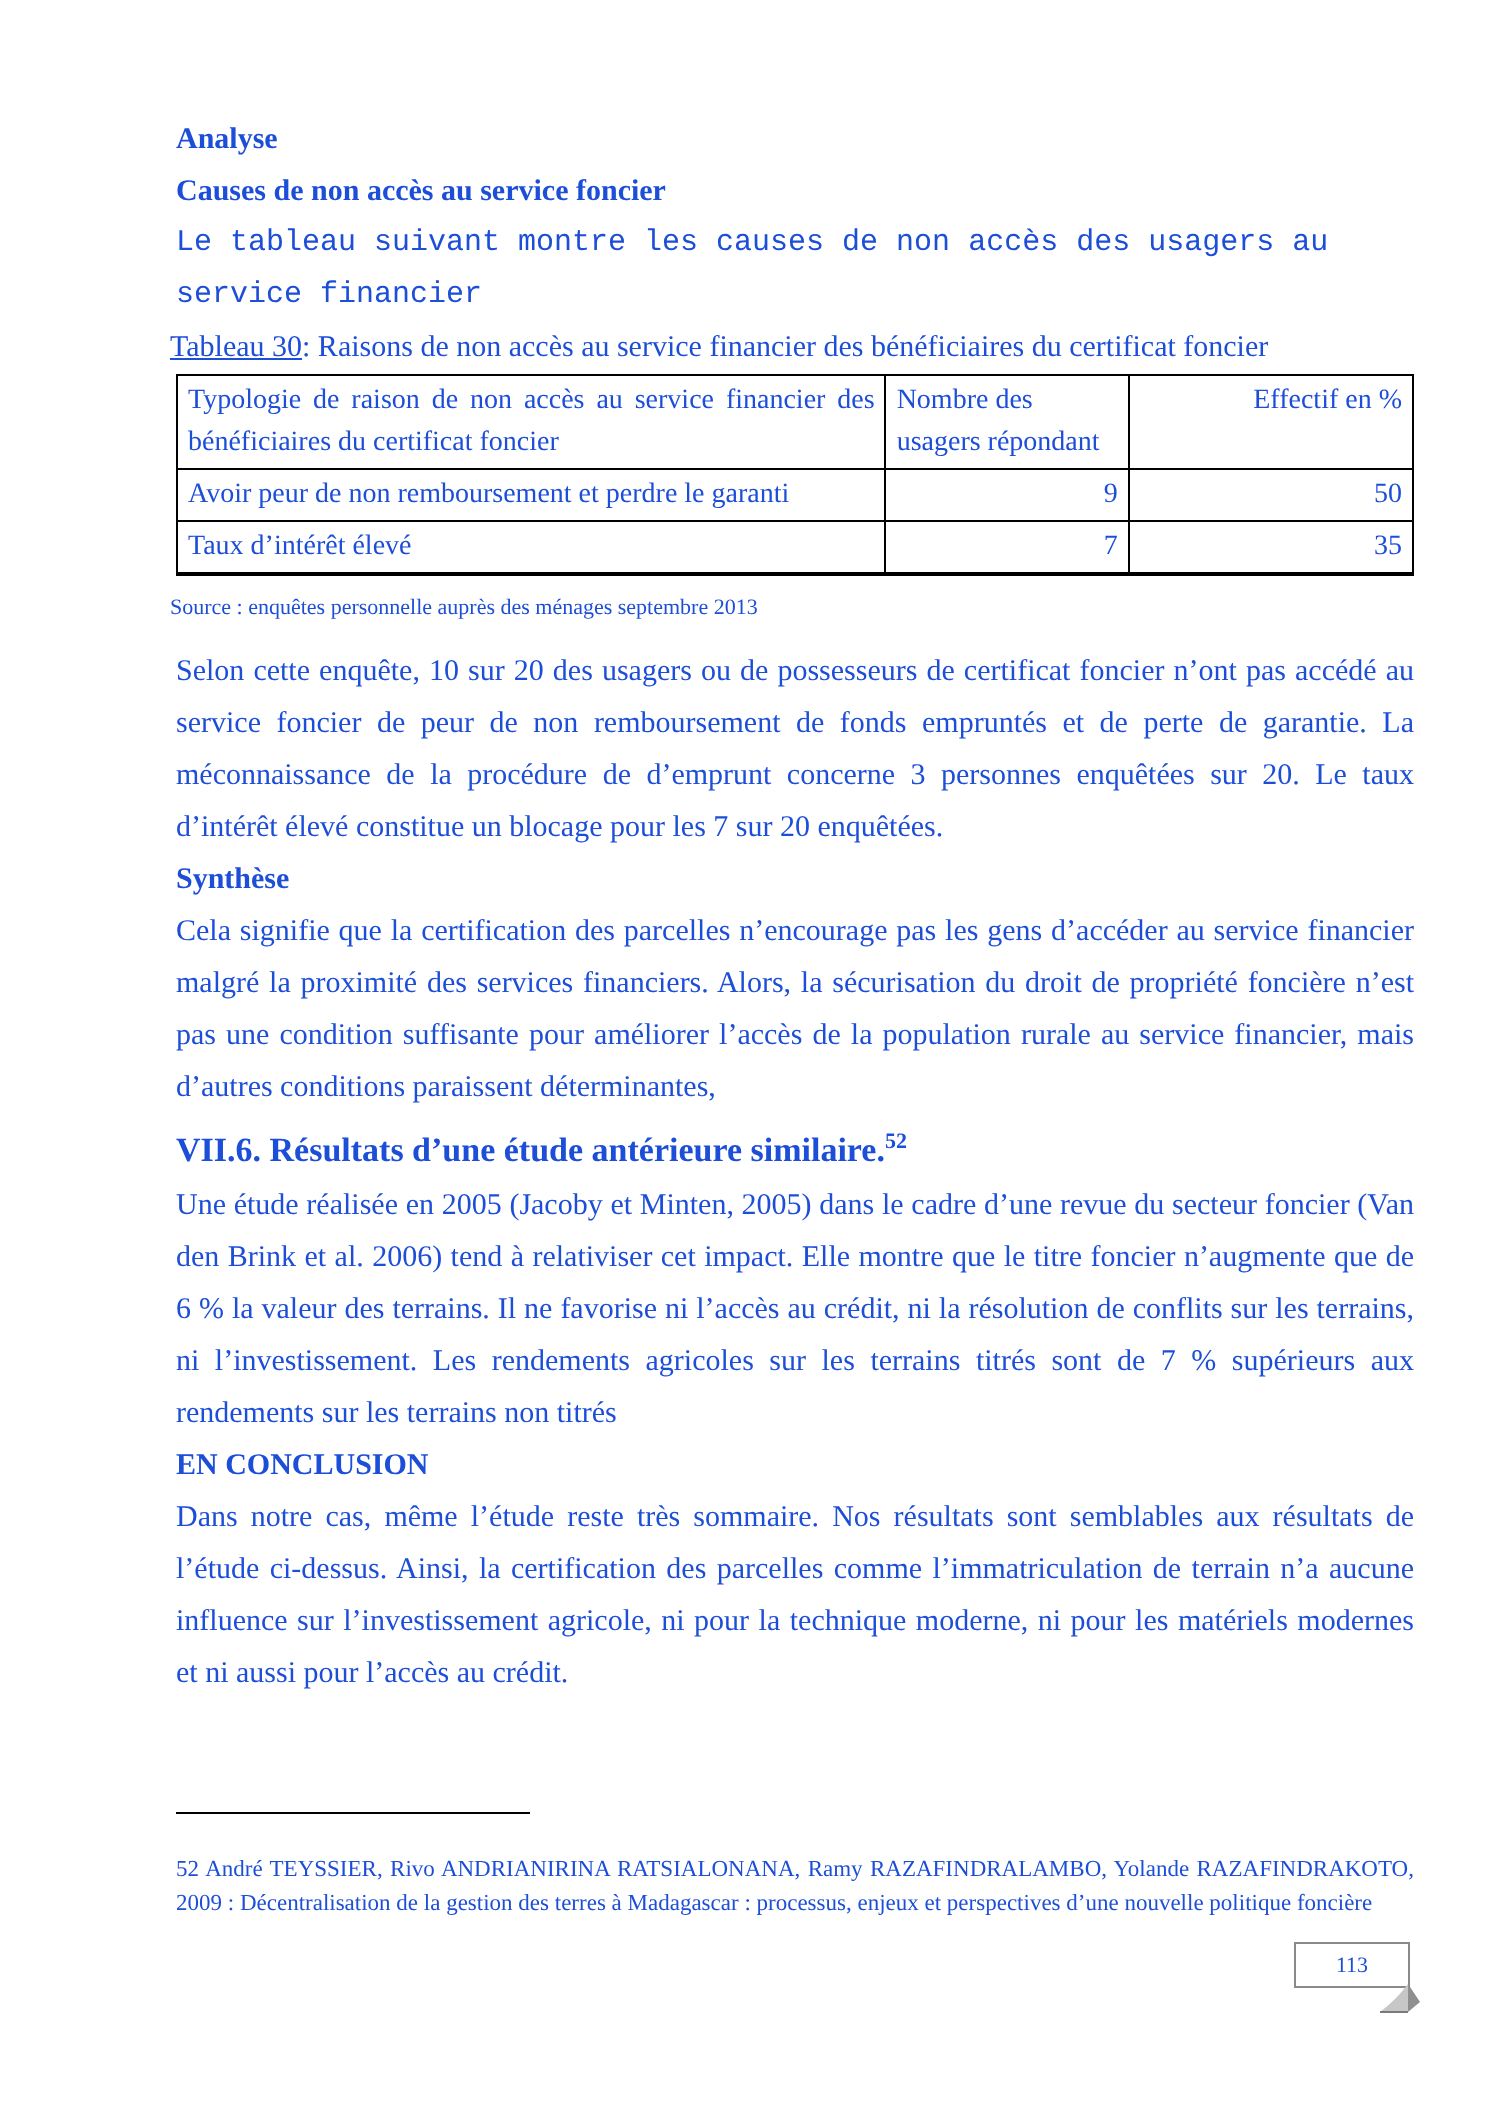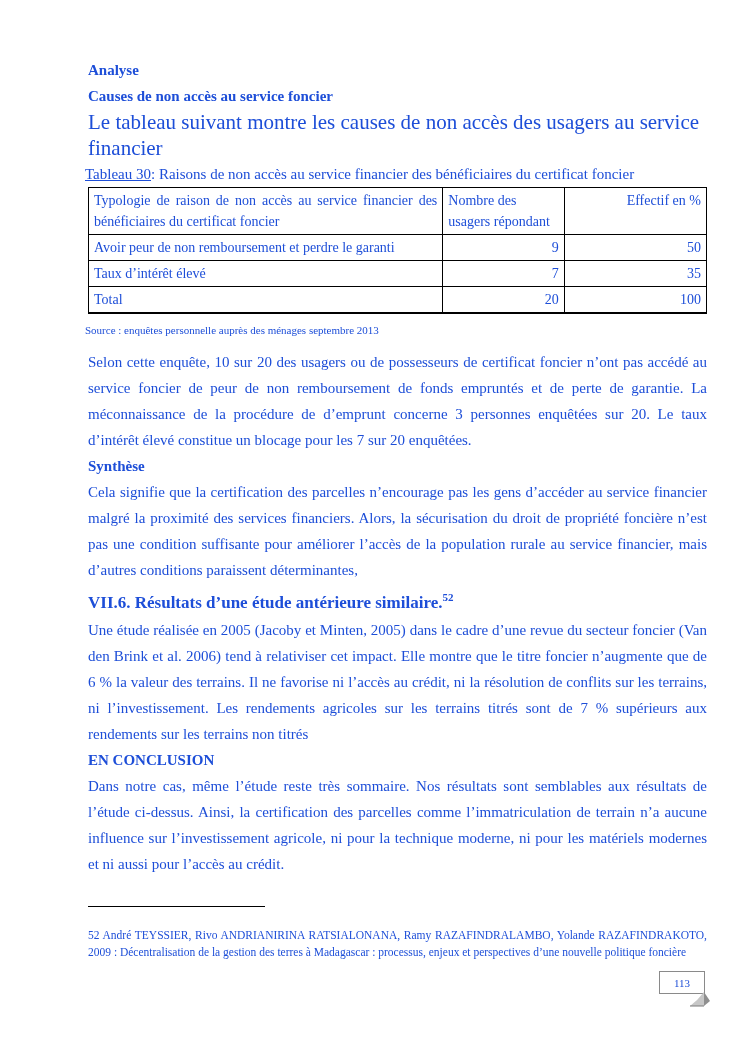--- a/index.html
+++ b/index.html
@@ -25,23 +25,24 @@
     font-weight: bold;
     margin: 0;
   }
   .body-par {
     font-size: 15px;
     line-height: 26px;
     text-align: justify;
     margin: 0;
   }
   .intro-par {
-    font-size: 21px;
+    font-size: 15px;
     line-height: 26px;
     margin: 0;
+    font-family: Liberation Mono, monospace;
   }
   .caption {
     font-size: 15px;
     line-height: 26px;
     margin: 0 0 0 -3px;
   }
   .caption .u { text-decoration: underline; }
   table.results {
     border-collapse: collapse;
     width: 619px;
@@ -88,21 +89,21 @@
   }
   .footnote-text {
     font-size: 11.5px;
     line-height: 17px;
     text-align: justify;
   }
   .page-badge {
     position: absolute;
     top: 971px;
     right: 40px;
-    width: 46px;
+    width: 58px;
     height: 23px;
     border: 1px solid #8a8a8a;
     display: flex;
     align-items: center;
     justify-content: center;
     font-size: 11px;
     background: #ffffff;
   }
   .curl {
     position: absolute;
@@ -134,25 +135,20 @@
       <tr>
         <td class="lbl">Avoir peur de non remboursement et perdre le garanti</td>
         <td class="num">9</td>
         <td class="num">50</td>
       </tr>
       <tr>
         <td class="lbl">Taux d’intérêt élevé</td>
         <td class="num">7</td>
         <td class="num">35</td>
       </tr>
-      <tr>
-        <td class="lbl">Total</td>
-        <td class="num">20</td>
-        <td class="num">100</td>
-      </tr>
     </tbody>
       </table>
 
     <p class="source">Source : enquêtes personnelle  auprès des ménages septembre 2013</p>
 
     <p class="body-par gap12">Selon cette enquête, 10 sur 20 des usagers ou de possesseurs de certificat foncier  n’ont pas accédé au service foncier de peur de non remboursement de fonds empruntés et de perte de garantie. La méconnaissance de la procédure de d’emprunt concerne 3 personnes enquêtées sur 20. Le taux d’intérêt élevé constitue un blocage pour les 7 sur 20 enquêtées.</p>
 
     <p class="h-bold">Synthèse</p>
 
     <p class="body-par">Cela signifie que la certification des parcelles n’encourage pas les gens d’accéder au service financier malgré  la proximité des services financiers. Alors, la sécurisation du droit de propriété foncière n’est pas une condition suffisante pour améliorer l’accès de la population rurale au service financier, mais d’autres conditions paraissent déterminantes,</p>

